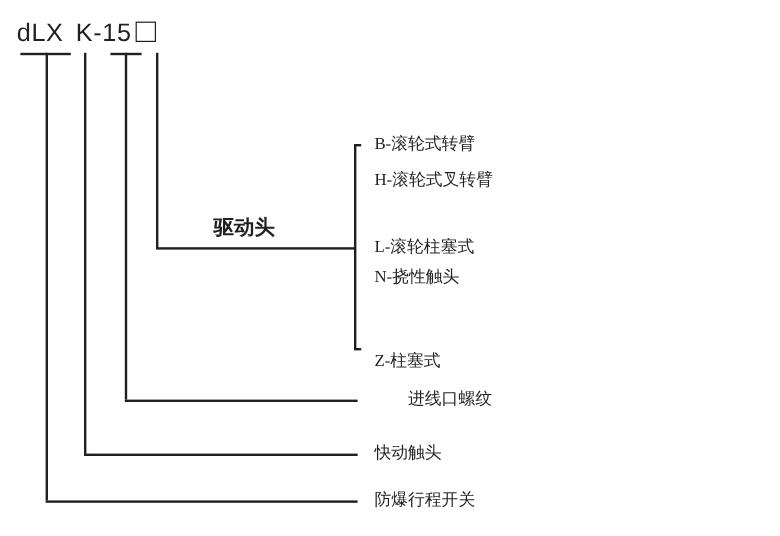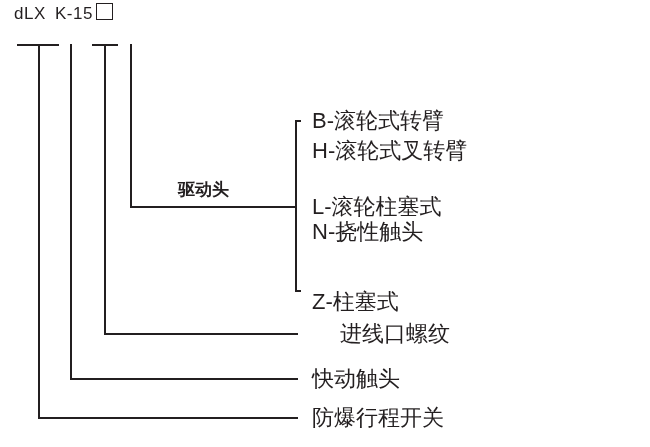--- a/index.html
+++ b/index.html
@@ -1,23 +1,23 @@
 <!DOCTYPE html>
 <html><head>
 <meta charset="utf-8">
 <style>
   html, body { margin:0; padding:0; background:#ffffff; }
   body { width:650px; height:447px; position:relative; overflow:hidden; font-family:"DejaVu Sans", sans-serif; color:#231f20; }
   .ln { position:absolute; background:#231f20; }
   .h { height:1.5px; }
   .v { width:1.5px; }
-  .model { position:absolute; left:14px; top:3px; font-family:"Liberation Sans", sans-serif; font-size:17px; letter-spacing:0.5px; white-space:nowrap; }
+  .model { position:absolute; left:14px; top:16px; font-family:"Liberation Sans", sans-serif; font-size:21px; letter-spacing:0.5px; white-space:nowrap; }
   .model span { display:inline-block; }
   .box { display:inline-block; width:15px; height:15px; border:1.5px solid #231f20; vertical-align:-1px; margin-left:3px; }
-  .lbl { position:absolute; font-family:Liberation Sans, sans-serif; font-size:22px; white-space:nowrap; line-height:20px; }
+  .lbl { position:absolute; font-family:Liberation Serif, serif; font-size:14px; white-space:nowrap; line-height:20px; }
   .drv { position:absolute; left:178px; top:178px; font-size:17px; white-space:nowrap;font-weight:bold; }
 </style>
 </head>
 <body>
 
 <div class="model">
   <span>dLX</span>
   <span style="margin-left:4px">K-15</span><span class="box"></span>
 </div>
 

